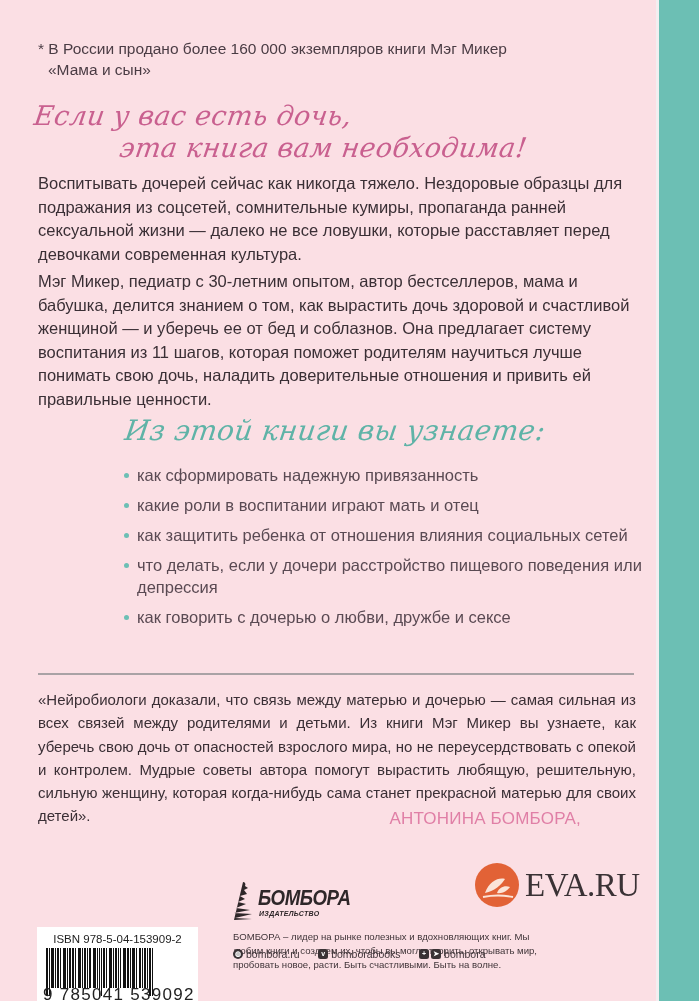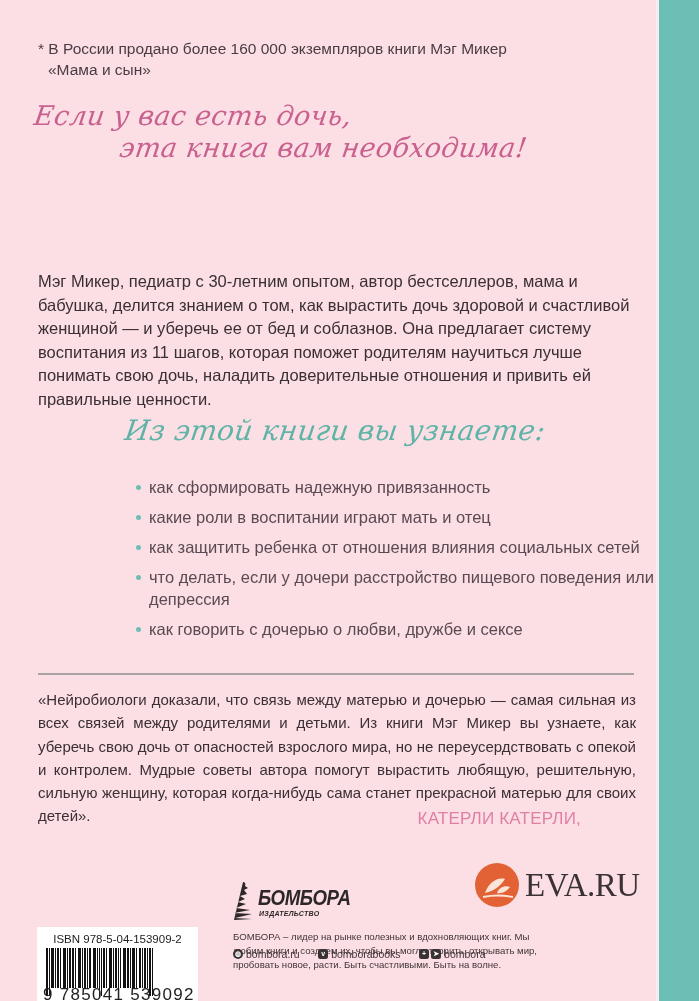--- a/index.html
+++ b/index.html
@@ -21,21 +21,21 @@
   }
   .h-pink { position: absolute; left: 32px; top: 100px; color: #c9608f; font-size: 27px; line-height: 32px; transform: skewX(-8deg); }
   .h-pink .l2 { display: block; padding-left: 90px; }
 
   .para { position: absolute; left: 38px; width: 600px; font-size: 16.5px; line-height: 23.5px; color: #3a2f35; }
   .p1 { top: 172px; }
   .p2 { top: 270px; }
 
   .h-teal { position: absolute; left: 125px; top: 414px; color: #5fb3a7; font-size: 28px; line-height: 34px; transform: skewX(-8deg); }
 
-  .bullets { position: absolute; left: 118px; top: 460px; width: 520px; margin: 16px; padding: 0; list-style: none; }
+  .bullets { position: absolute; left: 118px; top: 460px; width: 520px; margin: 4px; padding: 0; list-style: none; }
   .bullets li { position: relative; padding-left: 15px; font-size: 16.5px; line-height: 22px; margin-bottom: 8px; color: #5a4a53; }
   .bullets li .dot { position: absolute; left: 2px; top: 9px; width: 5px; height: 5px; border-radius: 50%; background: #6cbfb4; }
 
   .divider { position: absolute; left: 38px; top: 673px; width: 596px; height: 2px; background: #a9a2a5; }
 
   .quote { position: absolute; left: 38px; top: 688px; width: 598px; font-size: 15px; line-height: 23.3px; color: #3a2f35; text-align: justify; }
   .attr-name { position: absolute; right: 78px; top: 809px; font-size: 17px; color: #e07fa6; letter-spacing: 0.2px; }
   .attr-src { position: absolute; right: 78px; top: 832px; font-size: 16px; color: #2f2a2d; }
 
   .barcode { position: absolute; left: 37px; top: 879px; width: 161px; height: 92px; background: #ffffff; margin-top: 48px; }
@@ -67,36 +67,37 @@
   <div class="footnote">
     <span>* В России продано более 160 000 экземпляров книги Мэг Микер</span>
     <span class="l2">«Мама и сын»</span>
   </div>
 
   <div class="h-pink script">
     <span>Если у вас есть дочь,</span>
     <span class="l2">эта книга вам необходима!</span>
   </div>
 
+  <div class="para p1">Воспитывать дочерей сейчас как никогда тяжело. Нездоровые образцы для подражания из соцсетей, сомнительные кумиры, пропаганда ранней сексуальной жизни — далеко не все ловушки, которые расставляет перед девочками современная культура.</div>
   <div class="para p2">Мэг Микер, педиатр с 30-летним опытом, автор бестселлеров, мама и бабушка, делится знанием о том, как вырастить дочь здоровой и счастливой женщиной — и уберечь ее от бед и соблазнов. Она предлагает систему воспитания из 11 шагов, которая поможет роди­телям научиться лучше понимать свою дочь, наладить доверитель­ные отношения и привить ей правильные ценности.</div>
 
   <div class="h-teal script">Из этой книги вы узнаете:</div>
 
   <ul class="bullets">
     <li><span class="dot"></span><span>как сформировать надежную привязанность</span></li>
     <li><span class="dot"></span><span>какие роли в воспитании играют мать и отец</span></li>
     <li><span class="dot"></span><span>как защитить ребенка от отношения влияния социальных сетей</span></li>
     <li><span class="dot"></span><span>что делать, если у дочери расстройство пищевого поведения или депрессия</span></li>
     <li><span class="dot"></span><span>как говорить с дочерью о любви, дружбе и сексе</span></li>
   </ul>
 
   <div class="divider"></div>
 
   <div class="quote">«Нейробиологи доказали, что связь между матерью и дочерью — самая сильная из всех связей между родителями и детьми. Из книги Мэг Микер вы узнаете, как уберечь свою дочь от опасностей взрослого мира, но не пере­усердствовать с опекой и контролем. Мудрые советы автора помогут вырас­тить любящую, решительную, сильную женщину, которая когда-нибудь сама станет прекрасной матерью для своих детей».</div>
-  <div class="attr-name">КАТЕРЛИ КАТЕРЛИ,</div>
+  <div class="attr-name">АНТОНИНА БОМБОРА,</div>
 
   <div class="eva">
     <div class="eva-circle">
       <svg width="44" height="44" viewBox="0 0 44 44">
         <path d="M10 30 C14 18, 24 14, 30 16 C26 22, 20 28, 10 30 Z" fill="#fbe4d8"></path>
         <path d="M22 30 C24 24, 30 22, 35 24 C32 28, 27 31, 22 30 Z" fill="#fbe4d8"></path>
         <path d="M8 34 C18 32, 28 32, 38 34" stroke="#fbe4d8" stroke-width="2" fill="none"></path>
       </svg>
     </div>
     <div class="eva-text">EVA.RU</div>

